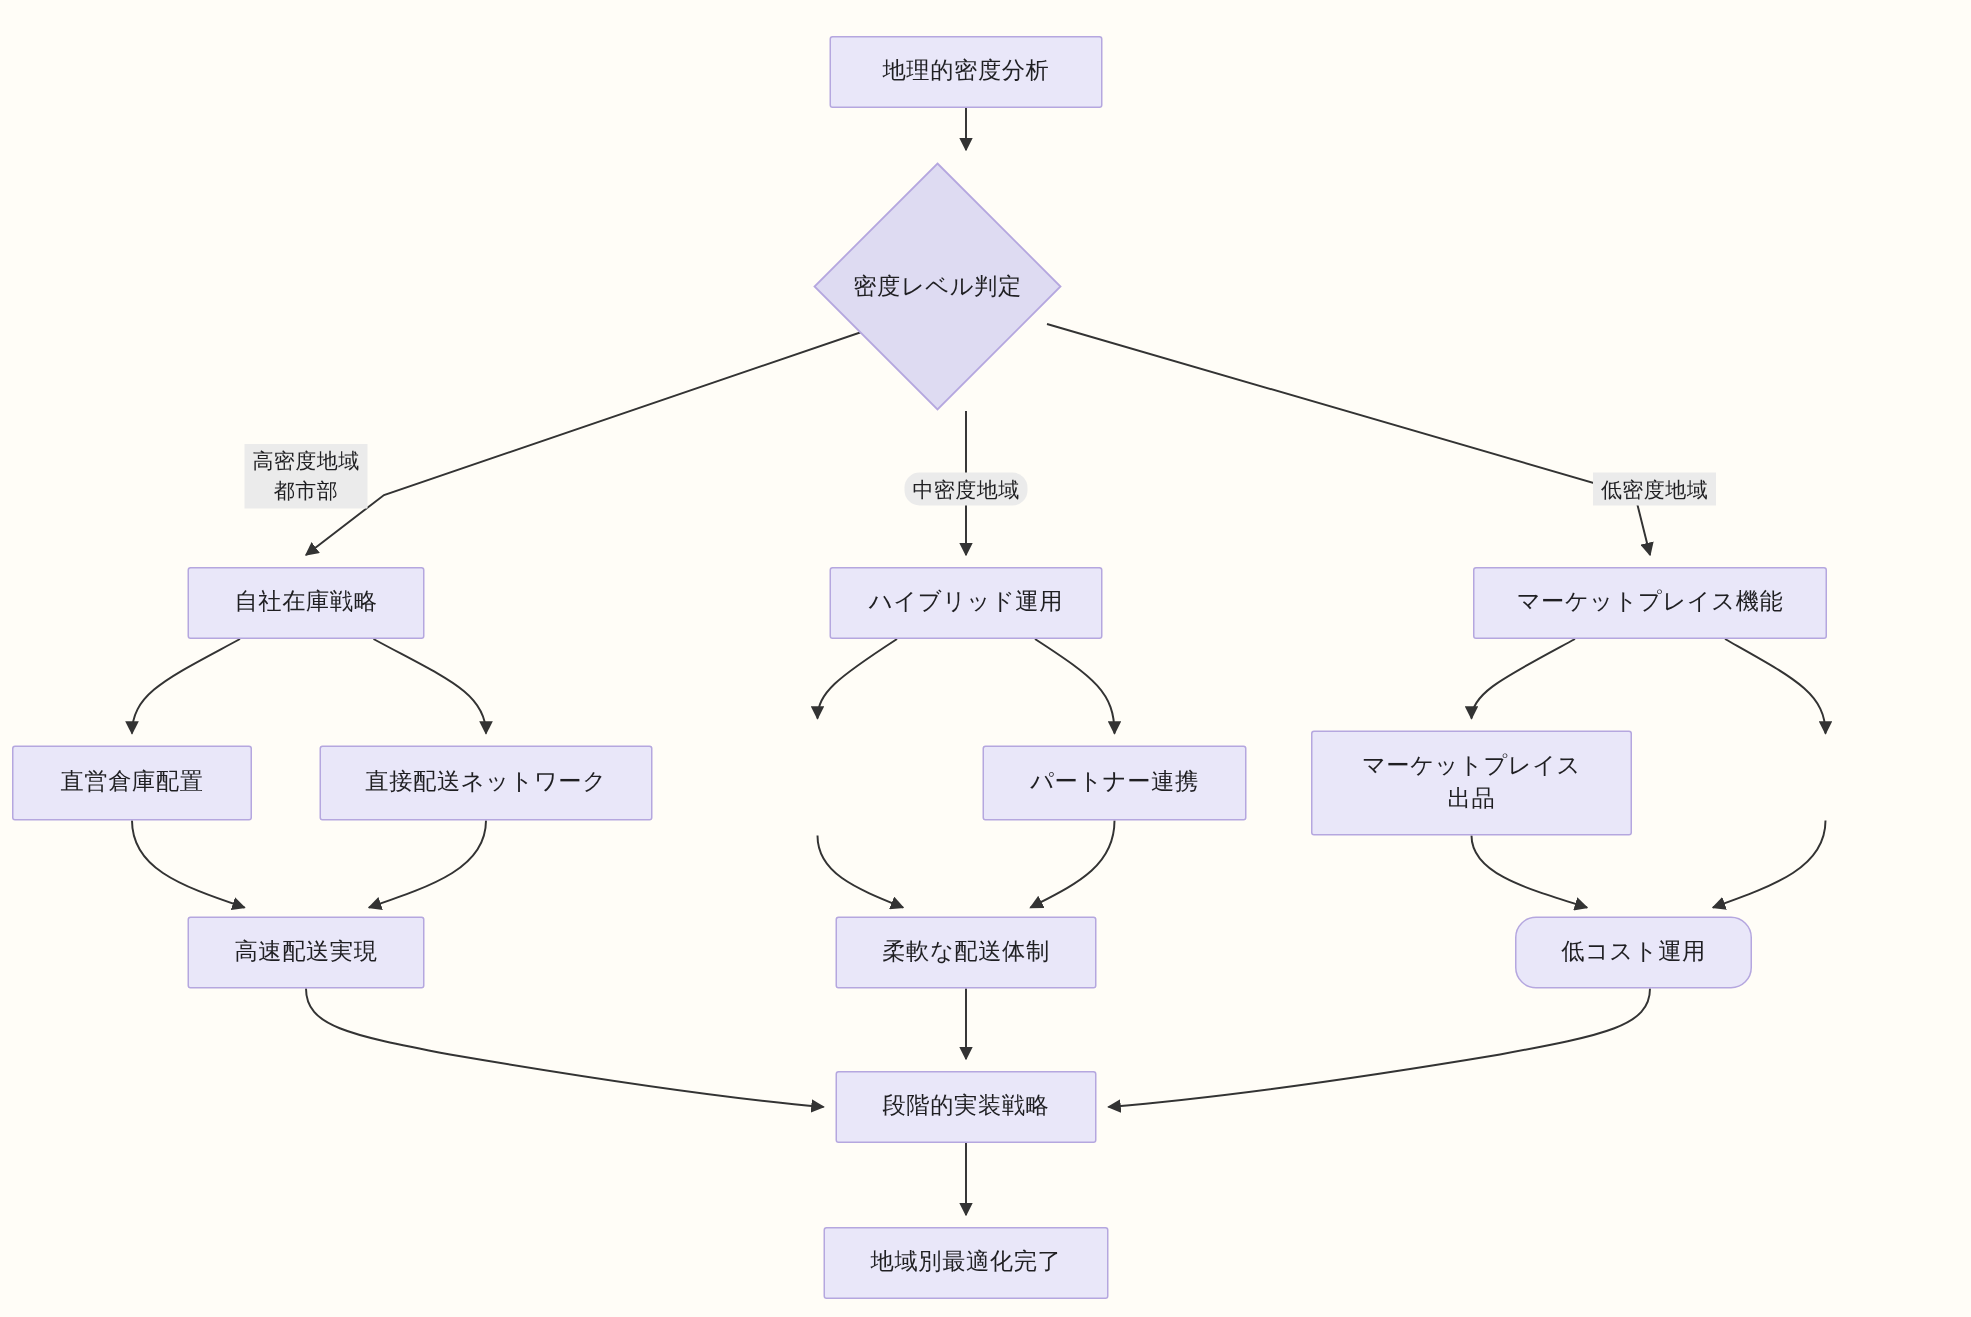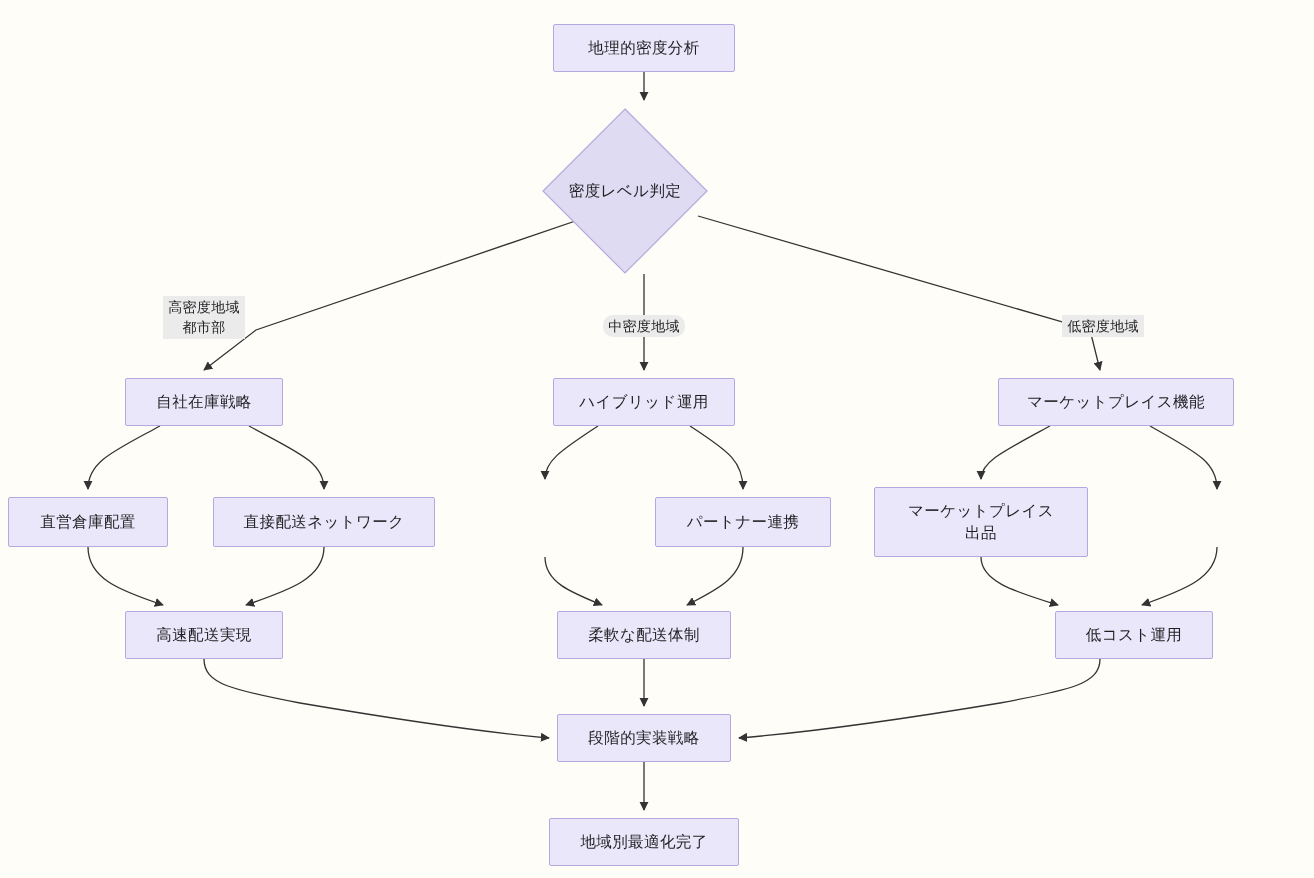--- a/index.html
+++ b/index.html
@@ -140,38 +140,38 @@
     <svg class="diamond-shape" viewBox="0 0 166 166" preserveAspectRatio="none">
       <polygon points="83,1 165,83 83,165 1,83" fill="#dedbf2" stroke="#b5a7df" stroke-width="1.2"></polygon>
     </svg>
     <span class="decision-label">密度レベル判定</span>
   </div>
 
   <div class="node" style="left:125px; top:378px; width:158px; height:48px;">自社在庫戦略</div>
 
   <div class="node" style="left:553px; top:378px; width:182px; height:48px;">ハイブリッド運用</div>
 
-  <div class="node" style="left:982px; top:378px; width:236px; height:48px;margin-left:16px;">マーケットプレイス機能</div>
+  <div class="node" style="left:982px; top:378px; width:236px; height:48px;">マーケットプレイス機能</div>
 
   <div class="node" style="left:8px; top:497px; width:160px; height:50px;">直営倉庫配置</div>
 
   <div class="node" style="left:213px; top:497px; width:222px; height:50px;">直接配送ネットワーク</div>
 
 
   <div class="node" style="left:655px; top:497px; width:176px; height:50px;">パートナー連携</div>
 
   <div class="node" style="left:874px; top:487px; width:214px; height:70px;">マーケットプレイス
 出品</div>
 
 
   <div class="node" style="left:125px; top:611px; width:158px; height:48px;">高速配送実現</div>
 
   <div class="node" style="left:557px; top:611px; width:174px; height:48px;">柔軟な配送体制</div>
 
-  <div class="node" style="left:1055px; top:611px; width:158px; height:48px;">低コスト運用</div>
+  <div class="node" style="left:1010px; top:611px; width:158px; height:48px;border-radius:14px;">低コスト運用</div>
 
   <div class="node" style="left:557px; top:714px; width:174px; height:48px;">段階的実装戦略</div>
 
   <div class="node" style="left:549px; top:818px; width:190px; height:48px;">地域別最適化完了</div>
 
   <div class="edge-label" style="left:163px; top:296px; width:82px;">高密度地域
 都市部</div>
 
   <div class="edge-label" style="left:603px; top:315px; width:82px;border-radius:10px;">中密度地域</div>
 

